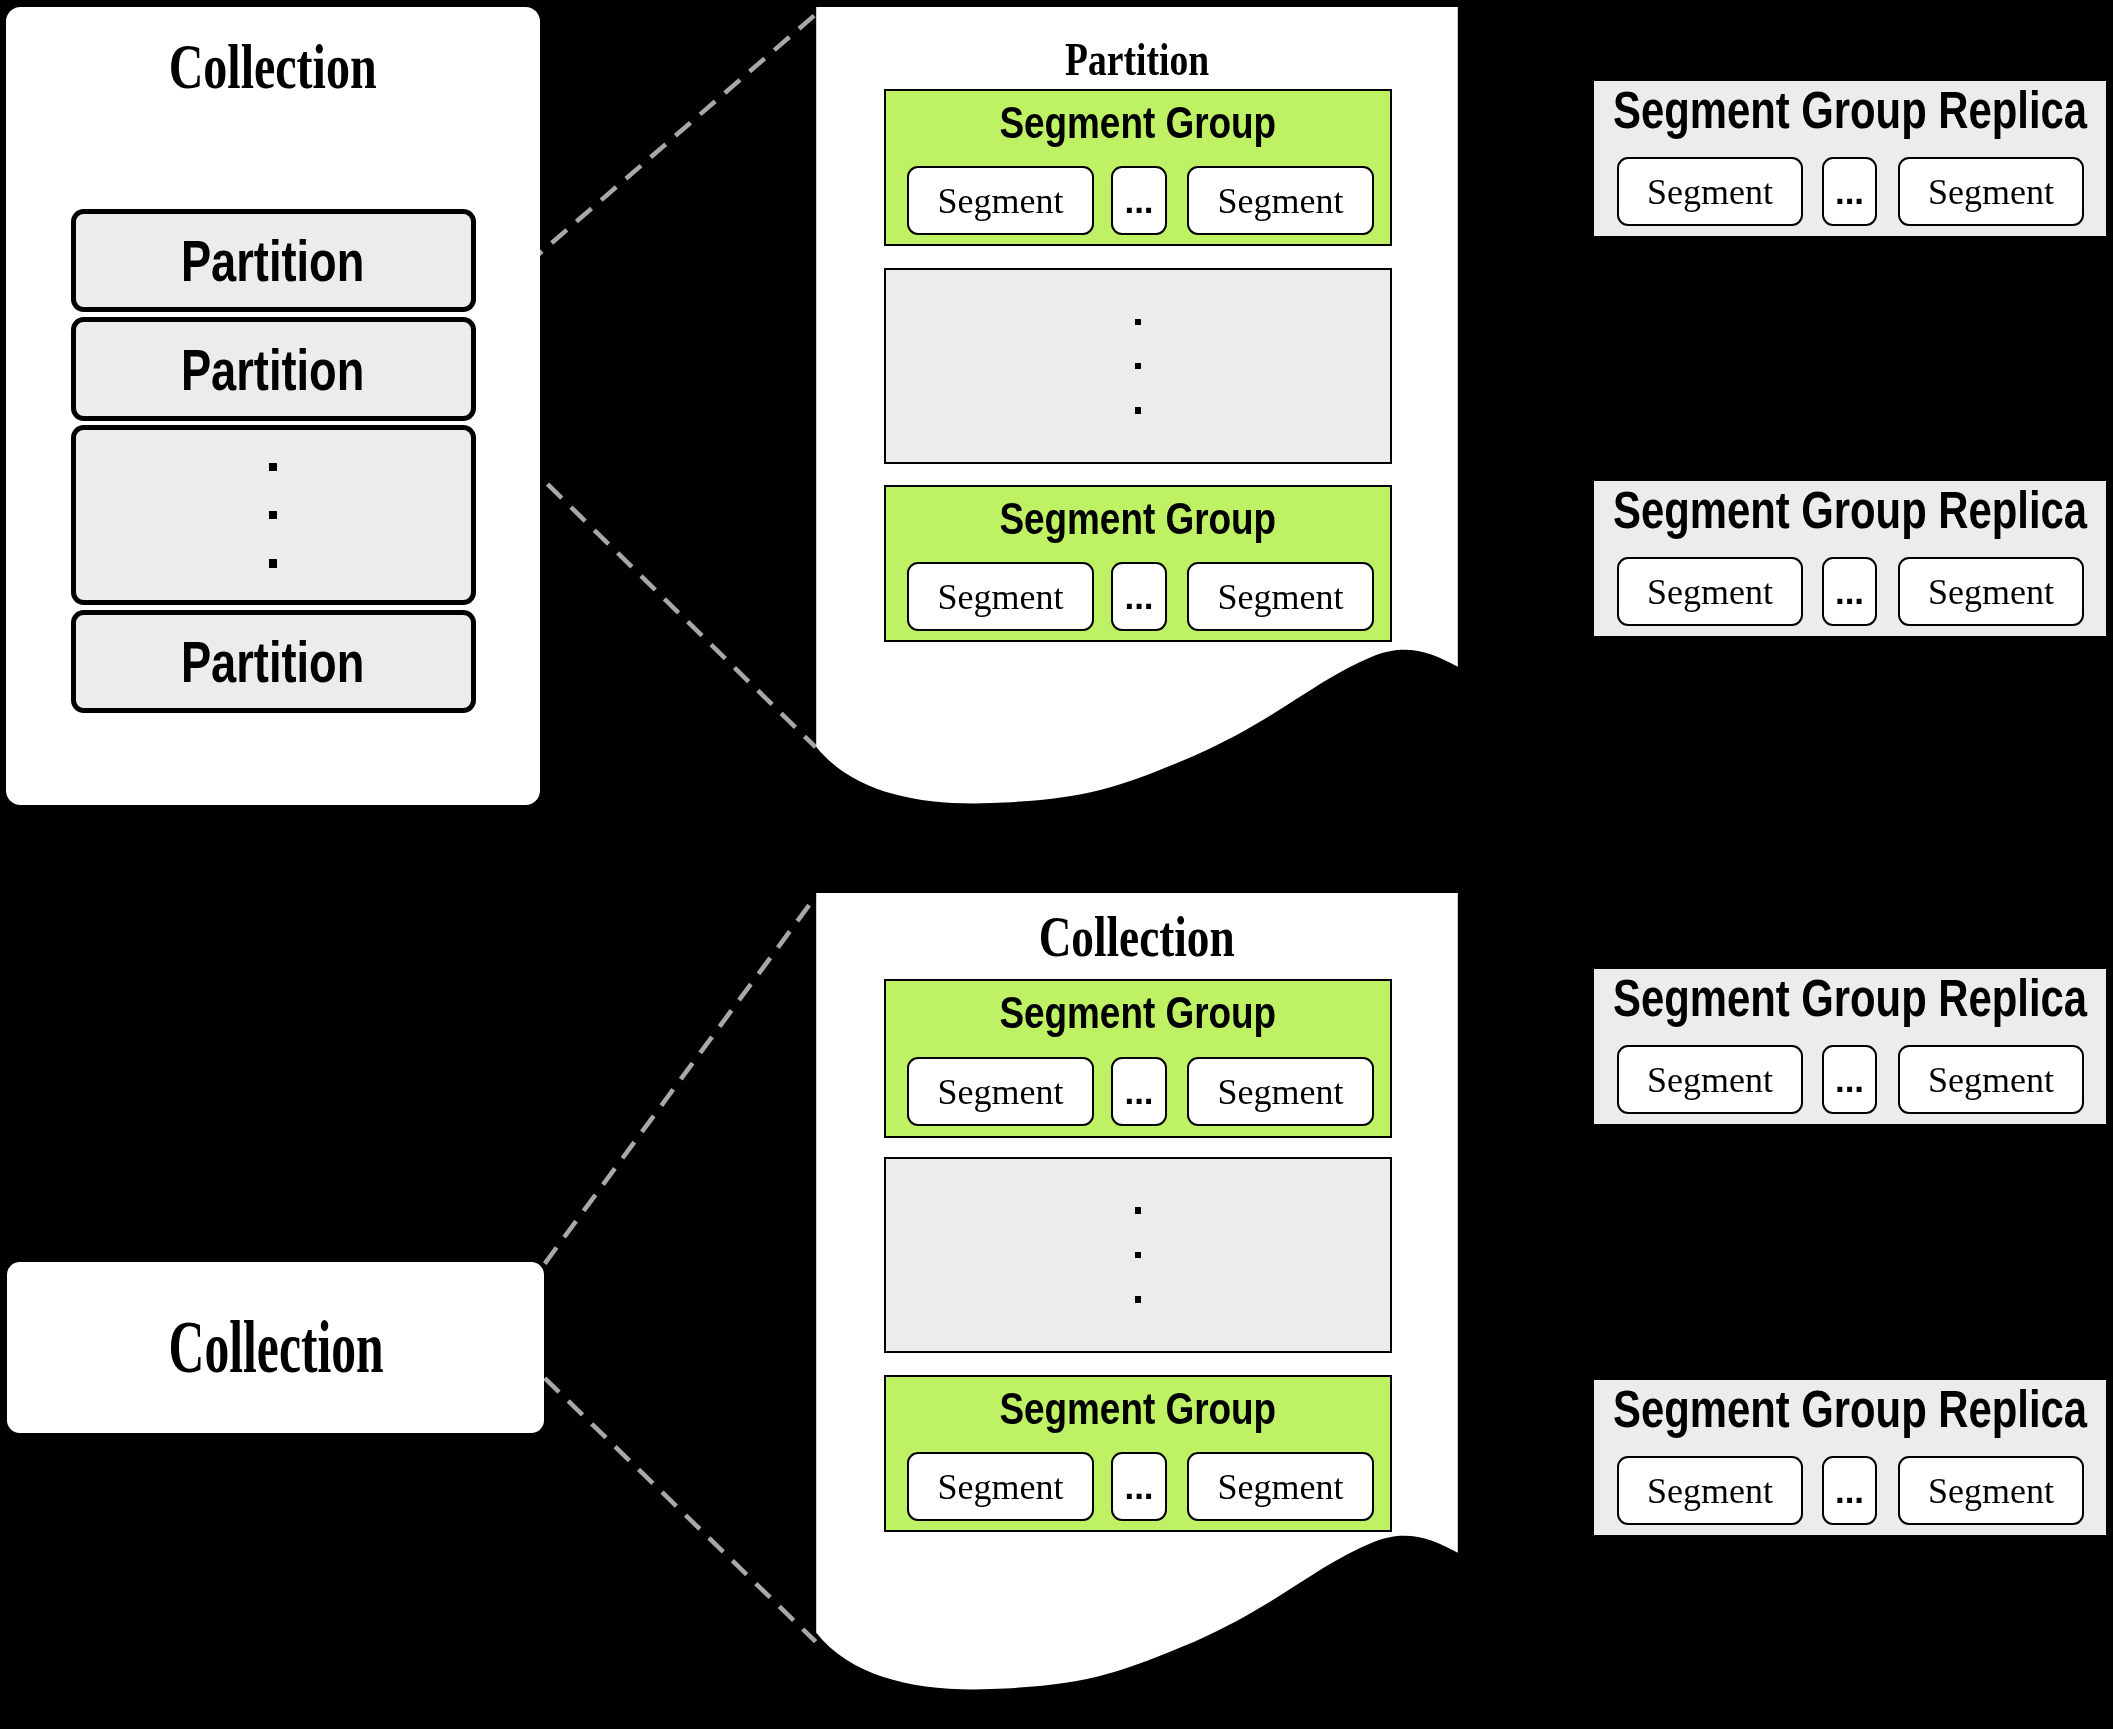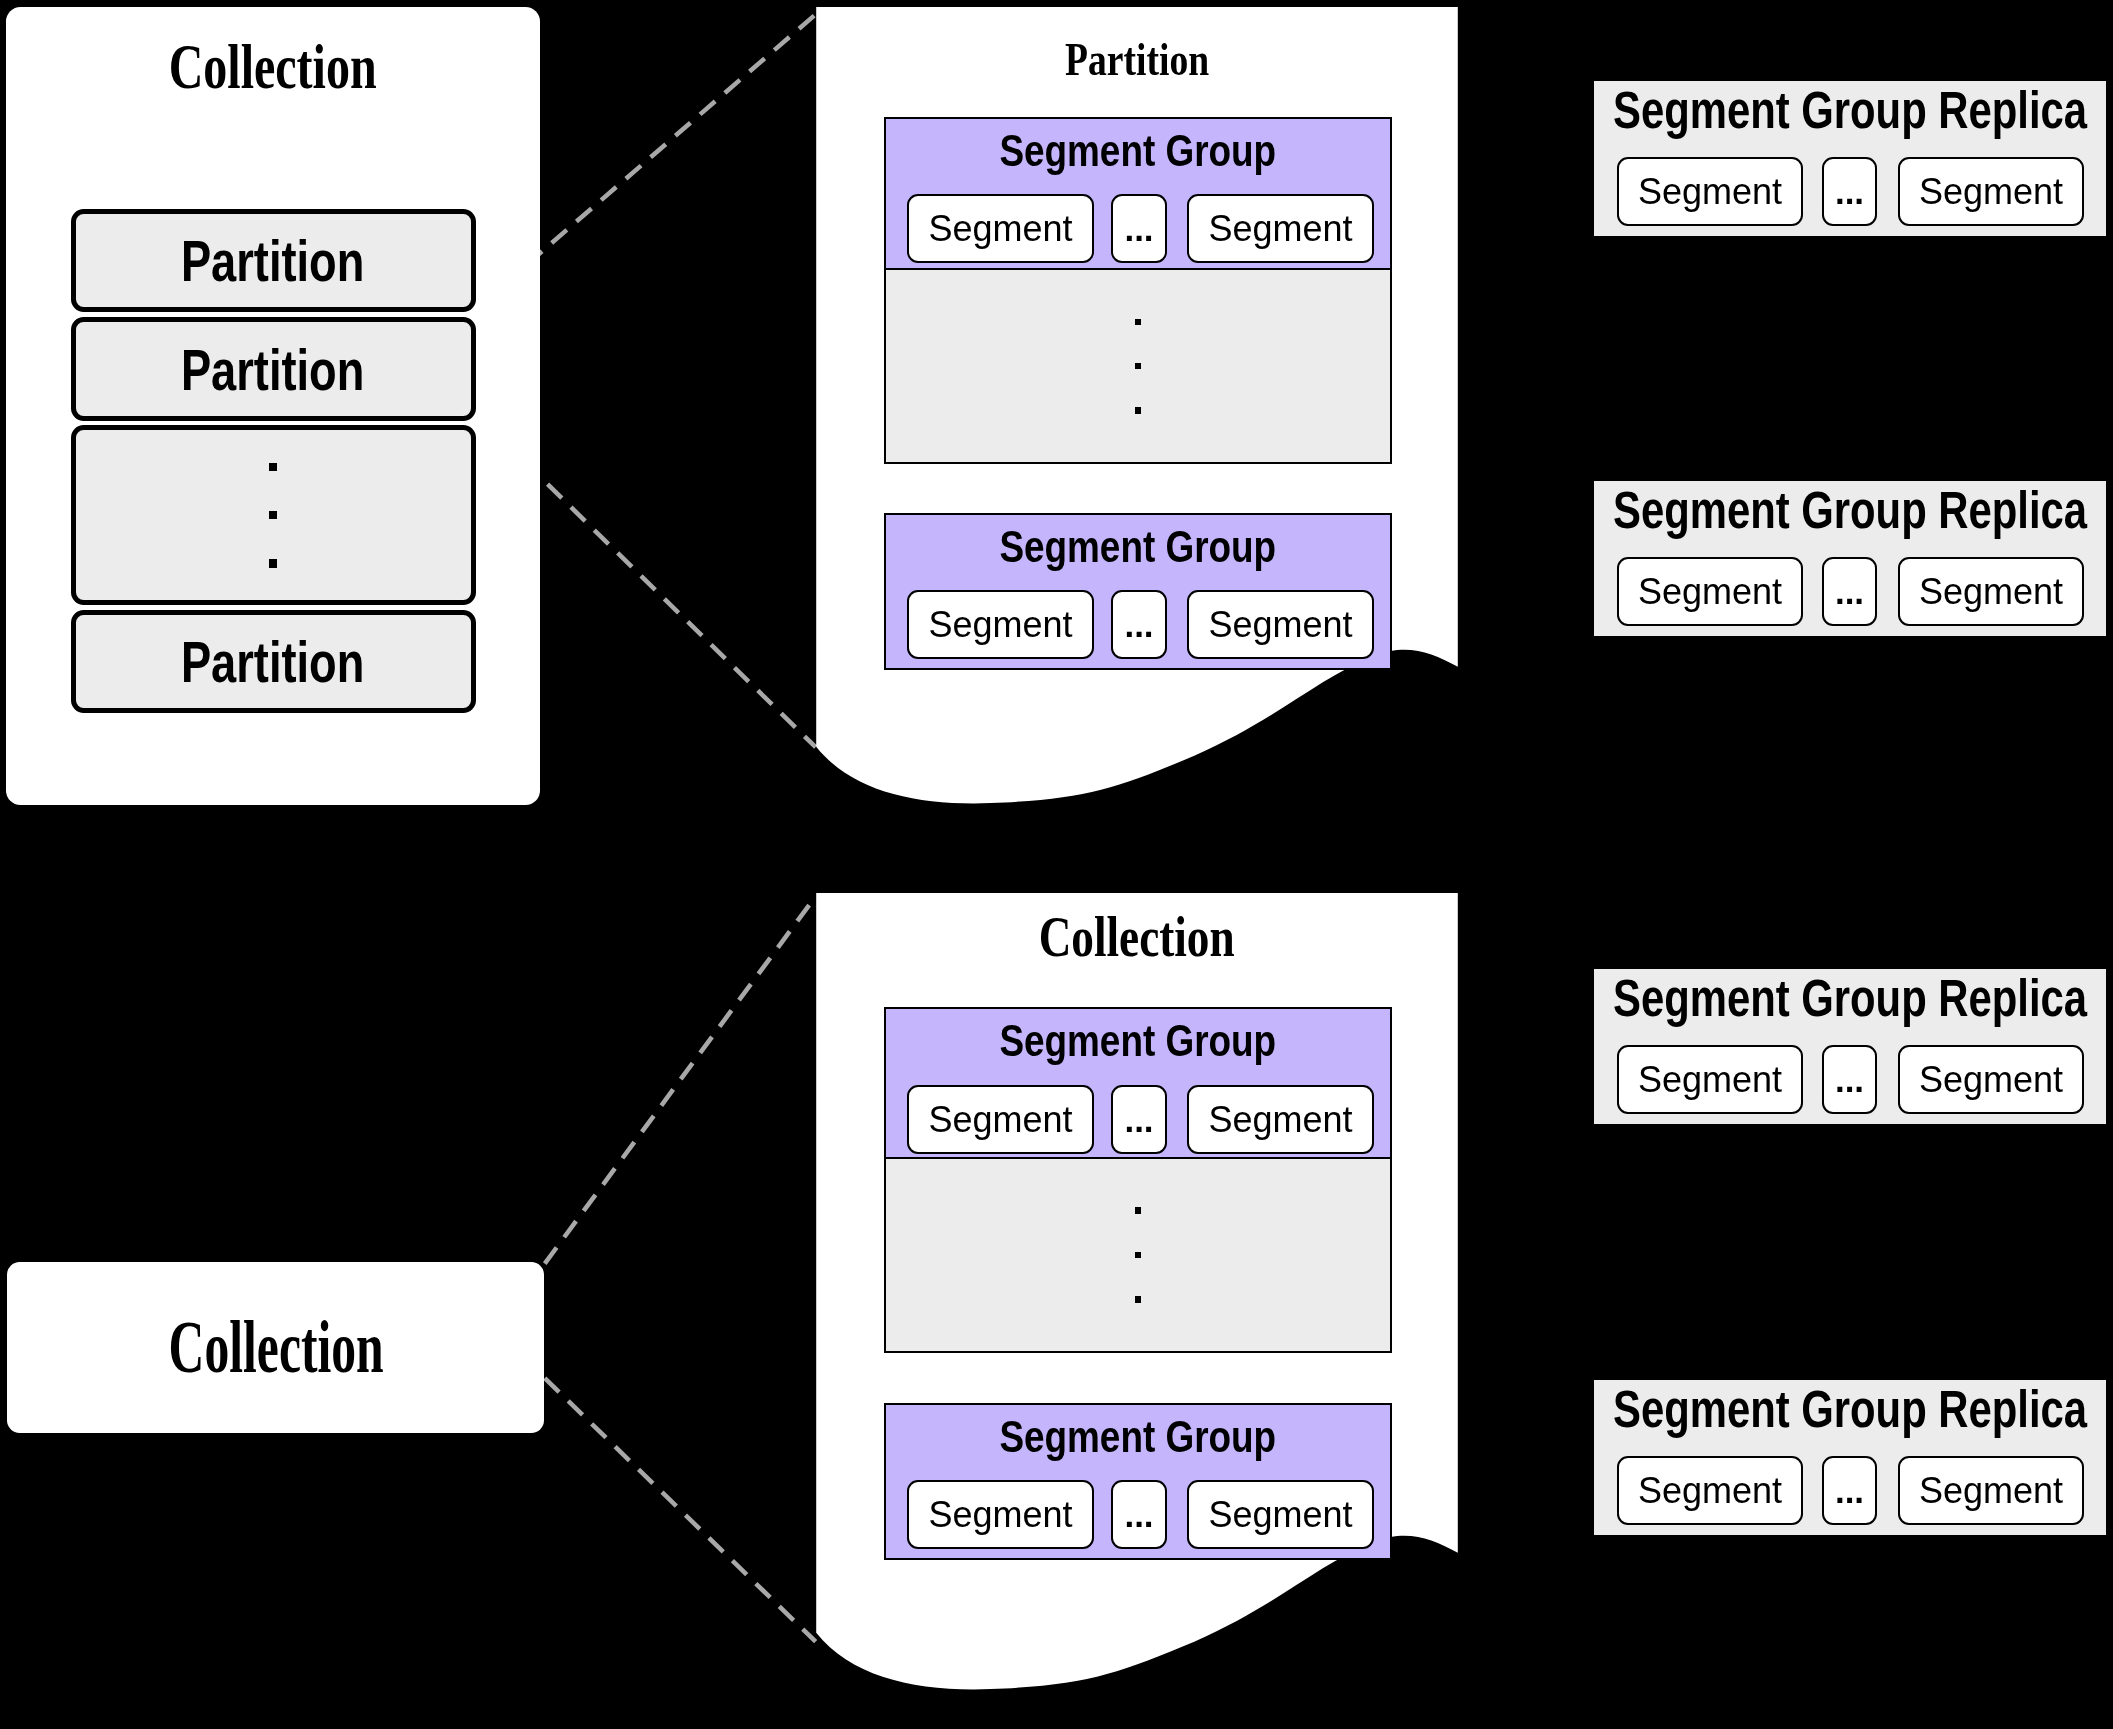--- a/index.html
+++ b/index.html
@@ -12,27 +12,27 @@
   
   .white-panel{background:#fff;border-radius:14.5px;}
   .panel-title{font-weight:bold;font-family:Liberation Serif, serif;}
 
   
   .part-box{background:#ececec;border:5.5px solid #000;border-radius:12.7px;
             display:flex;align-items:center;justify-content:center;}
   .part-label{font-weight:bold;font-size:58px;}
 
   
-  .group-box{background:#c4b5fd;border:2.7px solid #000;margin-top:28px;}
+  .group-box{background:#bef264;border:2.7px solid #000;}
   .group-title{font-weight:bold;font-size:45px;margin-top:5.5px;}
   .dots-box{background:#ececec;border:2.7px solid #000;}
 
   
   .seg-box{background:#fff;border:2.7px solid #000;border-radius:11px;
-           display:flex;align-items:center;justify-content:center;font-size:36px;}
+           display:flex;align-items:center;justify-content:center;font-size:36px;font-family:Liberation Serif, serif;}
   .ellipsis-box{background:#fff;border:2.7px solid #000;border-radius:11px;
            display:flex;align-items:center;justify-content:center;font-size:35px;font-weight:bold;}
 
   
   .vdots{display:flex;flex-direction:column;align-items:center;}
   .vdots span{display:block;background:#000;}
   .vdots-lg span{width:8.2px;height:8.2px;margin:20px 0;}
   .vdots-sm span{width:6.4px;height:6.4px;margin:19px 0;}
 
   

